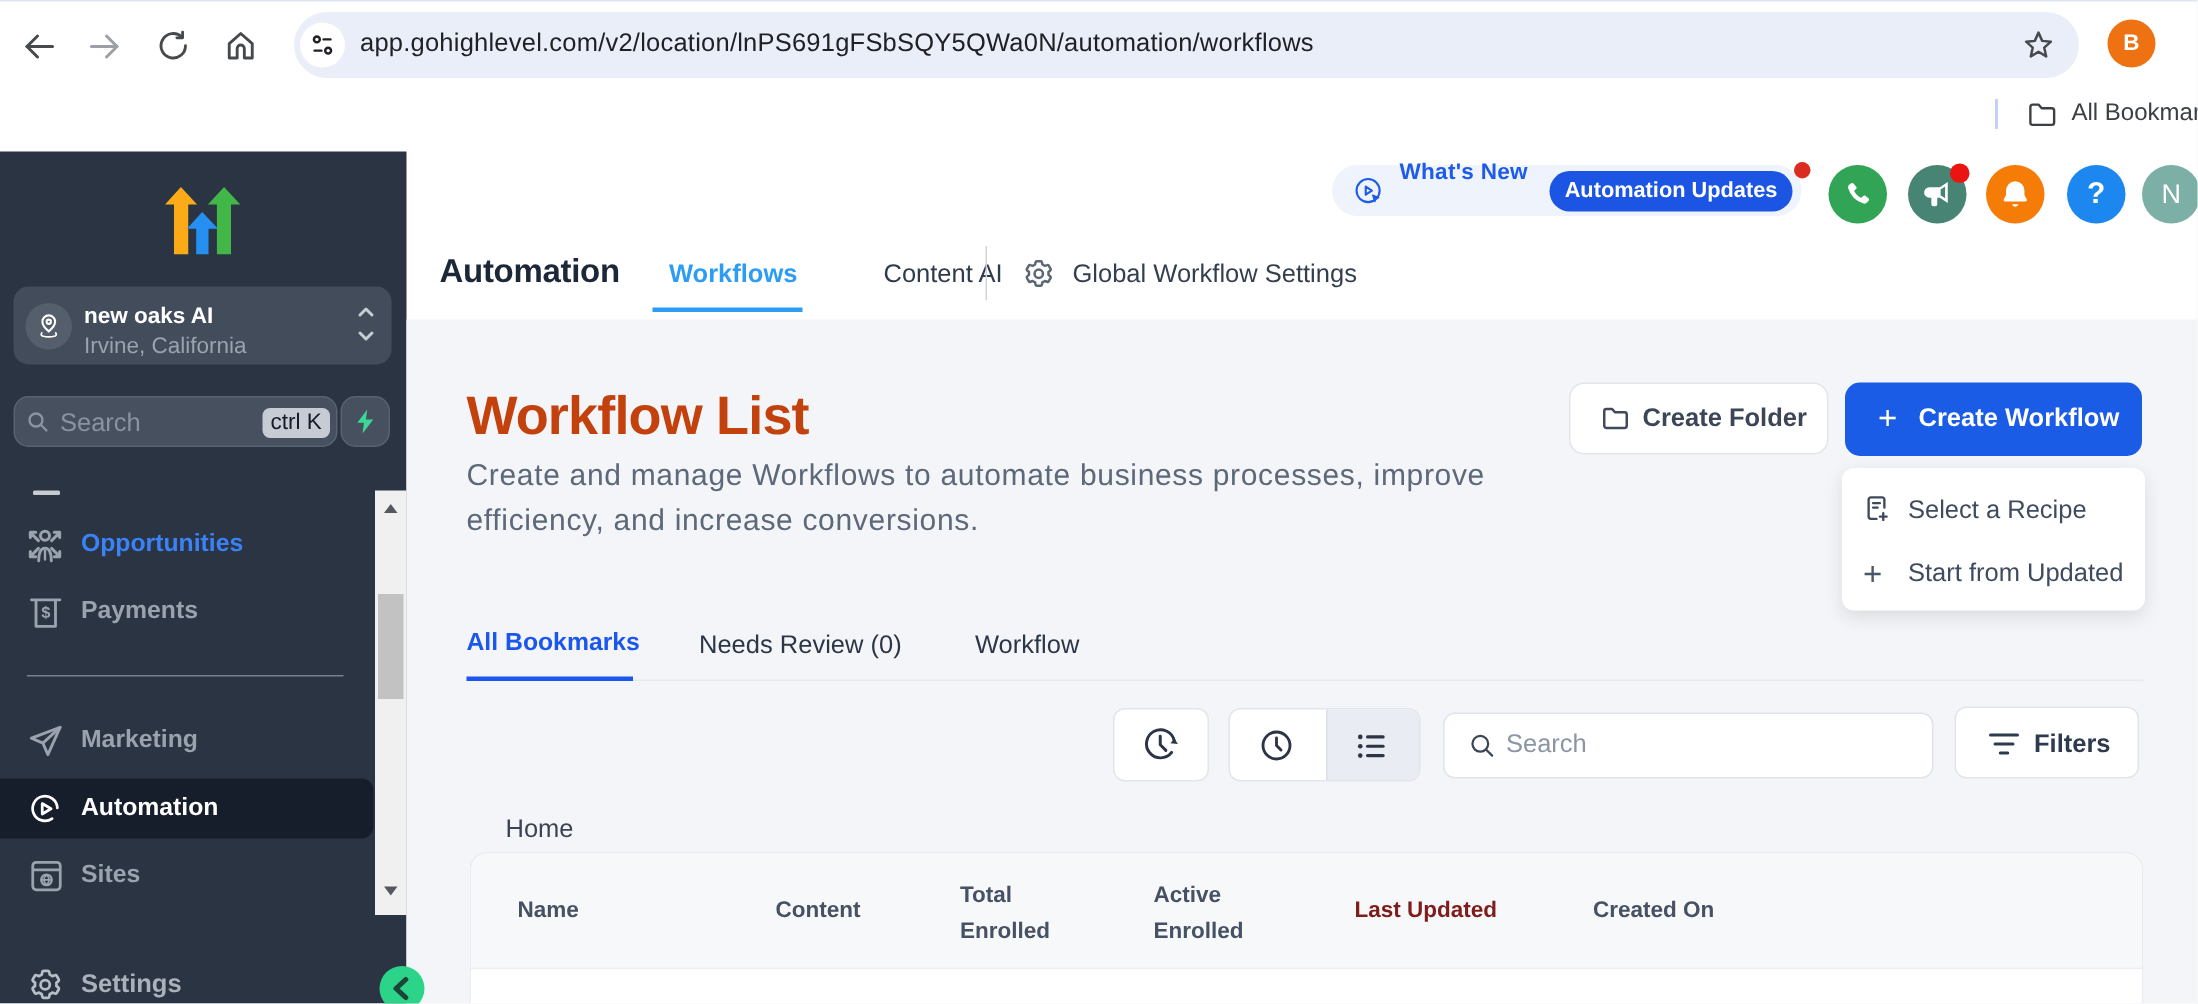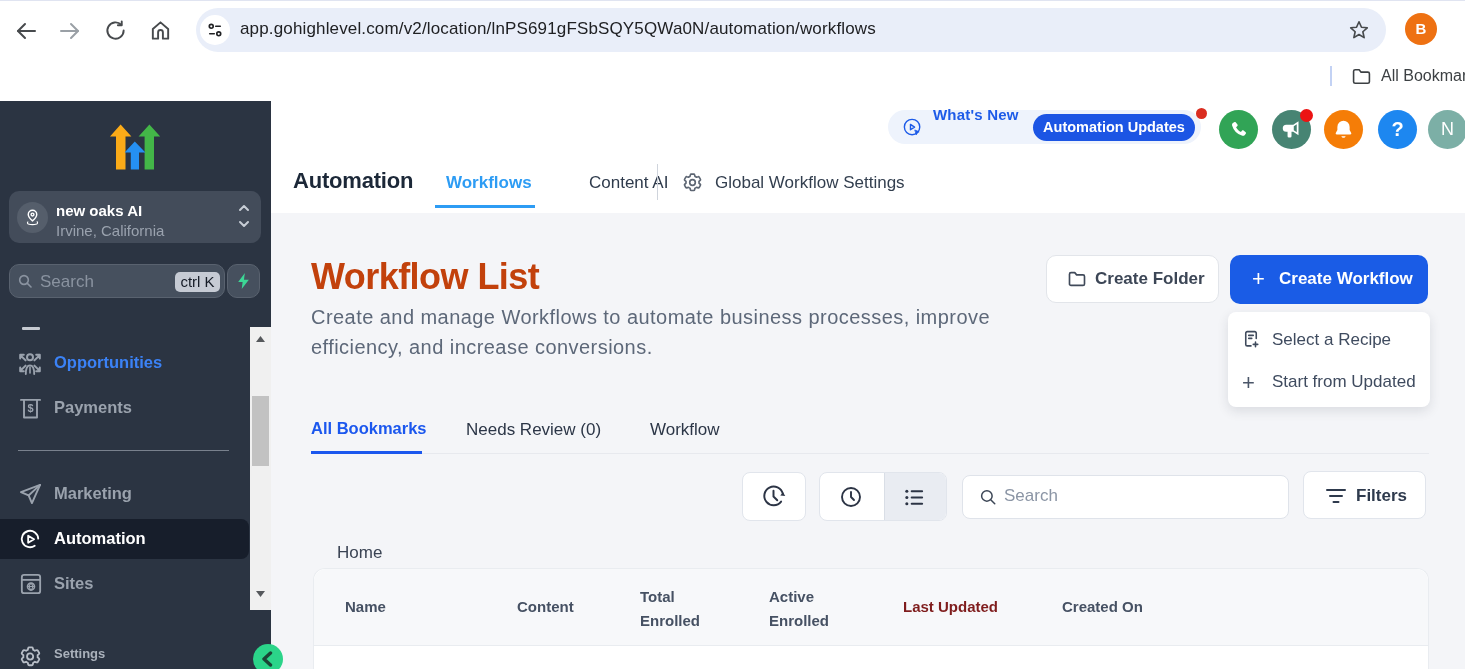--- a/index.html
+++ b/index.html
@@ -127,21 +127,21 @@
   <path d="M2 7.5 H22"></path>
   <circle cx="12" cy="14.8" r="3.8" stroke-width="1.8"></circle>
   <path d="M8.2 14.8 H15.8 M12 11 c2.5 2.5 2.5 5 0 7.6 M12 11 c-2.5 2.5 -2.5 5 0 7.6" stroke-width="1.2"></path>
 </svg>
 <div class="abs" style="left:54px;top:574px;font-size:16.5px;font-weight:700;color:#9aa2ad;">Sites</div>
 
 <svg class="abs" style="left:19px;top:645px" width="23" height="23" viewBox="0 0 24 24" fill="none" stroke="#b8bec7" stroke-width="1.9" stroke-linejoin="round">
   <path d="M9.6 3.2 a1 1 0 0 1 1 -0.8 h2.8 a1 1 0 0 1 1 0.8 l0.4 1.8 a7 7 0 0 1 1.8 1 l1.8 -0.6 a1 1 0 0 1 1.2 0.4 l1.4 2.4 a1 1 0 0 1 -0.2 1.3 l-1.4 1.2 a7 7 0 0 1 0 2.1 l1.4 1.2 a1 1 0 0 1 0.2 1.3 l-1.4 2.4 a1 1 0 0 1 -1.2 0.4 l-1.8 -0.6 a7 7 0 0 1 -1.8 1 l-0.4 1.8 a1 1 0 0 1 -1 0.8 h-2.8 a1 1 0 0 1 -1 -0.8 l-0.4 -1.8 a7 7 0 0 1 -1.8 -1 l-1.8 0.6 a1 1 0 0 1 -1.2 -0.4 l-1.4 -2.4 a1 1 0 0 1 0.2 -1.3 l1.4 -1.2 a7 7 0 0 1 0 -2.1 l-1.4 -1.2 a1 1 0 0 1 -0.2 -1.3 l1.4 -2.4 a1 1 0 0 1 1.2 -0.4 l1.8 0.6 a7 7 0 0 1 1.8 -1 Z"></path>
   <circle cx="11.6" cy="12" r="3.2"></circle>
 </svg>
-<div class="abs" style="left:54px;top:646px;font-size:13px;font-weight:700;color:#aab1bb;">Settings</div>
+<div class="abs" style="left:54px;top:646px;font-size:17px;font-weight:700;color:#aab1bb;">Settings</div>
 
 <div class="abs" style="left:250px;top:327px;width:21px;height:283px;background:#f0f0f0;"></div>
 <div class="abs" style="left:252px;top:396px;width:17px;height:70px;background:#c2c2c2;"></div>
 <svg class="abs" style="left:255px;top:335px" width="11" height="8" viewBox="0 0 11 8">
     <path d="M5.5 1 L10 7 H1 Z" fill="#55585c"></path>
   </svg>
 <svg class="abs" style="left:255px;top:590px" width="11" height="8" viewBox="0 0 11 8">
     <path d="M5.5 7 L1 1 H10 Z" fill="#55585c"></path>
   </svg>
 

